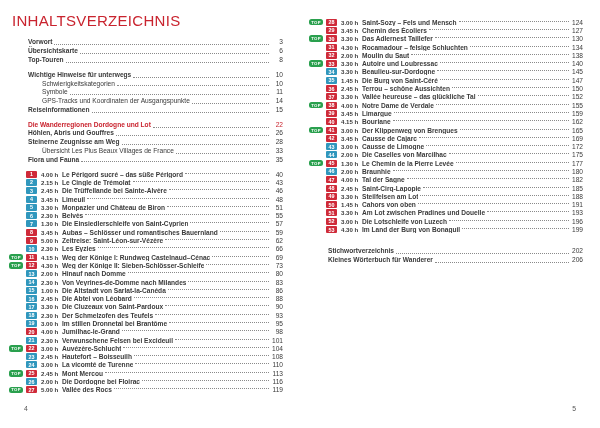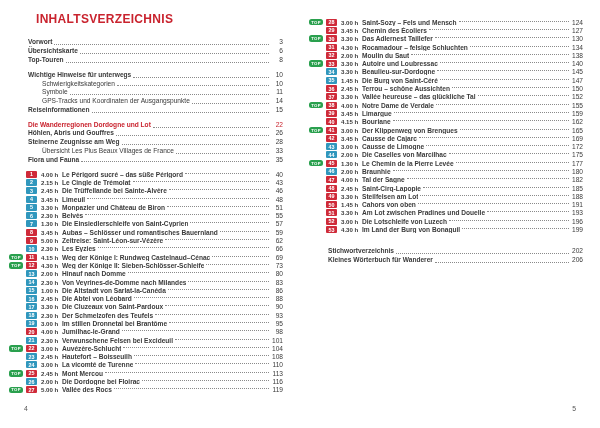--- a/index.html
+++ b/index.html
@@ -5,22 +5,22 @@
   * { margin: 0; padding: 0; box-sizing: border-box; }
   html, body { width: 600px; height: 428px; }
   body {
     position: relative;
     background: #ffffff;
     font-family: "Liberation Sans", sans-serif;
     color: var(--text, #3a3a3a);
     overflow: hidden;
   }
   .page-title {
-    position: absolute; left: 36px; top: 12px;
-    font-size: 12px; font-weight: bold; letter-spacing: 0.3px;
+    position: absolute; left: 12px; top: 12px;
+    font-size: 15px; font-weight: normal; letter-spacing: 0.3px;
     color: var(--accent-red, #c9232e);
   }
   
   .fm-list { position: absolute; display: block; }
   .fm-left  { left: 28px;  top: 38px;  width: 255px; }
   .bm-right { left: 328px; top: 247px; width: 255px; }
   .fm-row {
     display: flex; align-items: flex-end;
     height: 8.7px; font-size: 6.6px; line-height: 8.4px;
     font-weight: bold;

